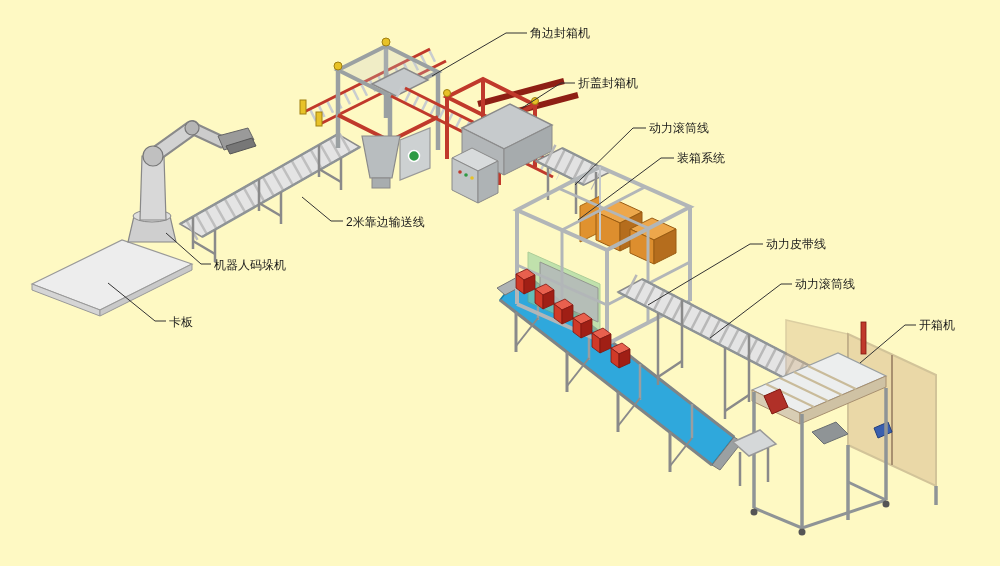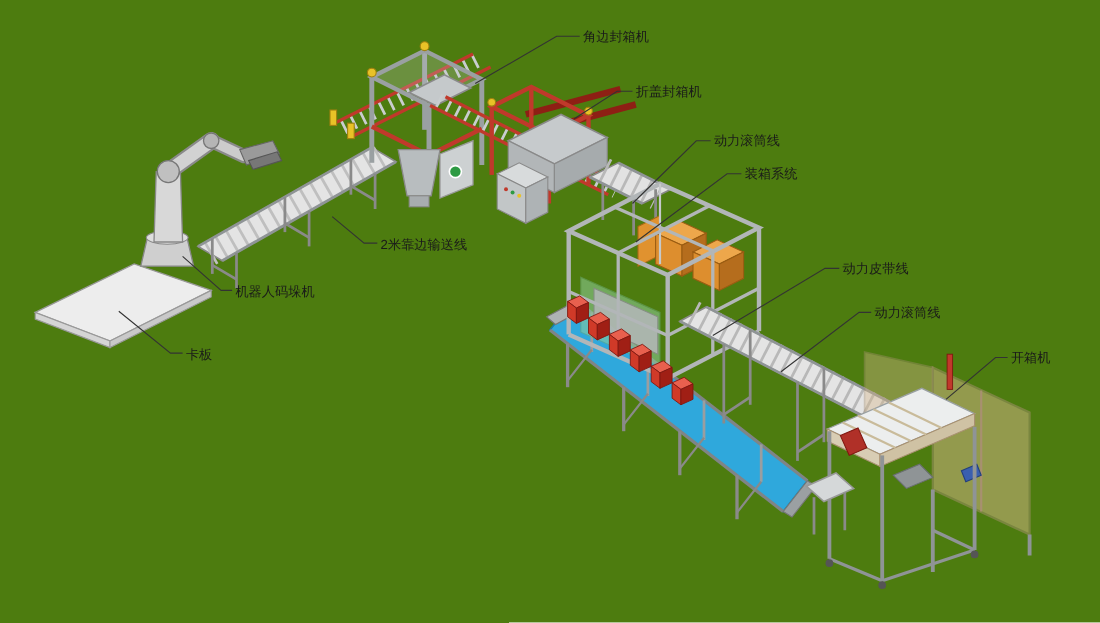--- a/index.html
+++ b/index.html
@@ -1,16 +1,16 @@
 <!DOCTYPE html>
 <html><head>
 <meta charset="utf-8">
 <style>
   html,body{margin:0;padding:0;background:#ffffff;}
-  .stage{position:relative;width:1000px;height:566px;background:#4d7c0f;overflow:hidden;
+  .stage{position:relative;width:1000px;height:566px;background:#fef9c3;overflow:hidden;
          font-family:"Liberation Sans",sans-serif;}
   svg{display:block;}
   svg text{font-family:"Liberation Sans",sans-serif;font-size:12px;fill:#1a1a1a;}
   .leader{fill:none;stroke:#333;stroke-width:1;}
 </style>
 </head>
 <body>
 
 <div class="stage">
 <svg width="1000" height="566" viewBox="0 0 1000 566">

